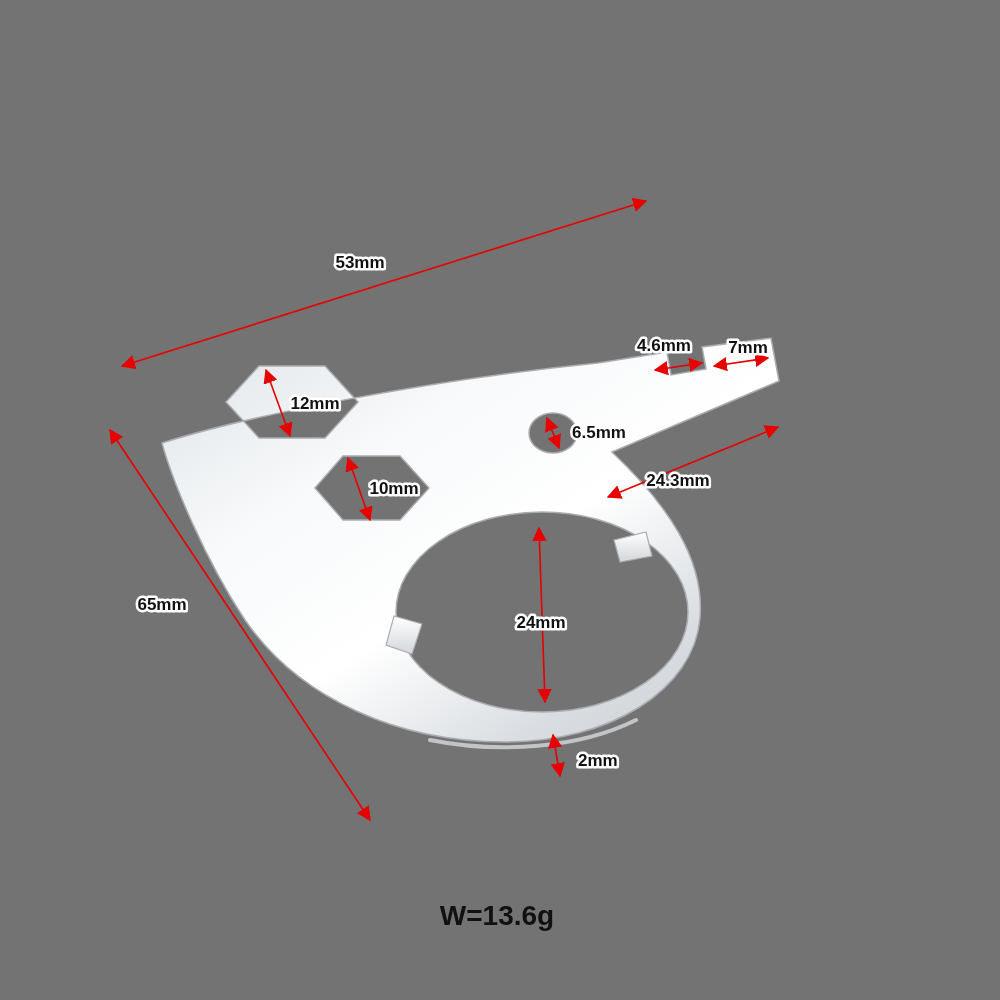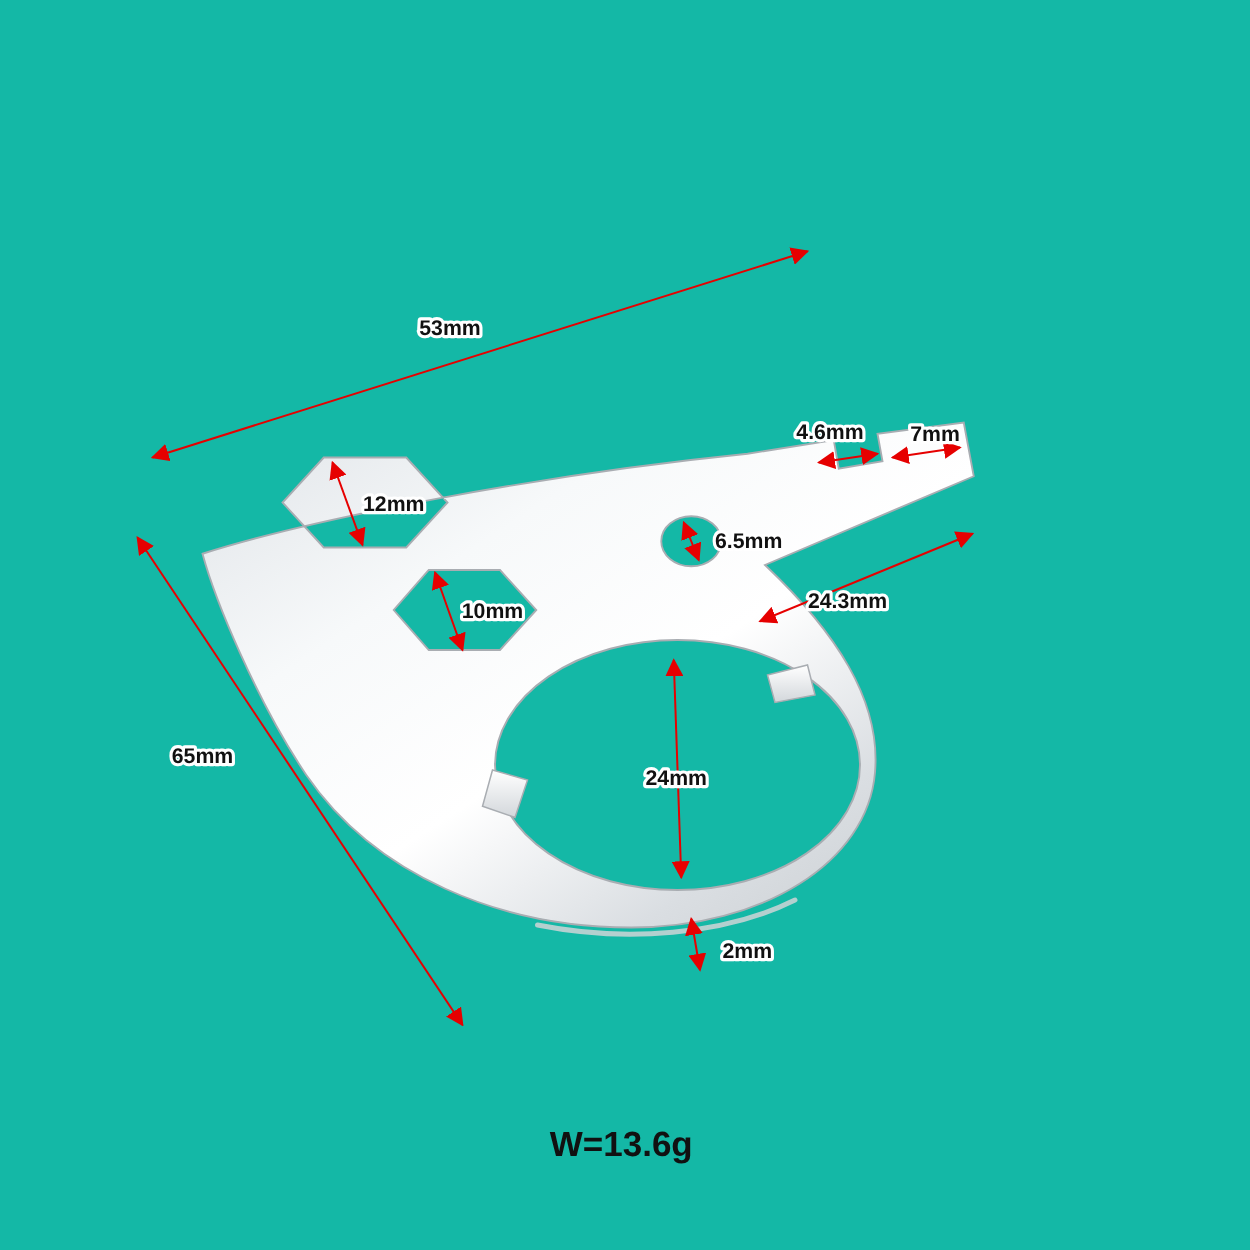--- a/index.html
+++ b/index.html
@@ -5,21 +5,21 @@
   html, body {
     margin: 0;
     padding: 0;
     background: #ffffff;
     font-family: "Liberation Sans", sans-serif;
   }
   .stage {
     position: relative;
     width: 1000px;
     height: 1000px;
-    background: #14b8a6;
+    background: #737373;
     overflow: hidden;
   }
   svg { display: block; }
   .dim-line {
     stroke: #e60000;
     stroke-width: 1.6;
     fill: none;
   }
   .dim-label {
     fill: #111111;

